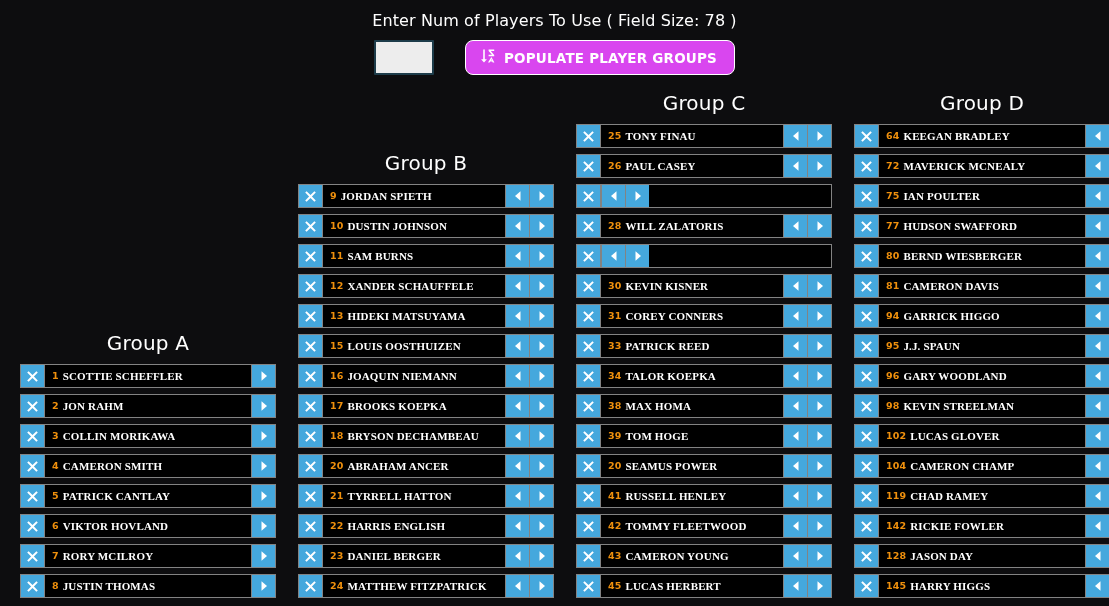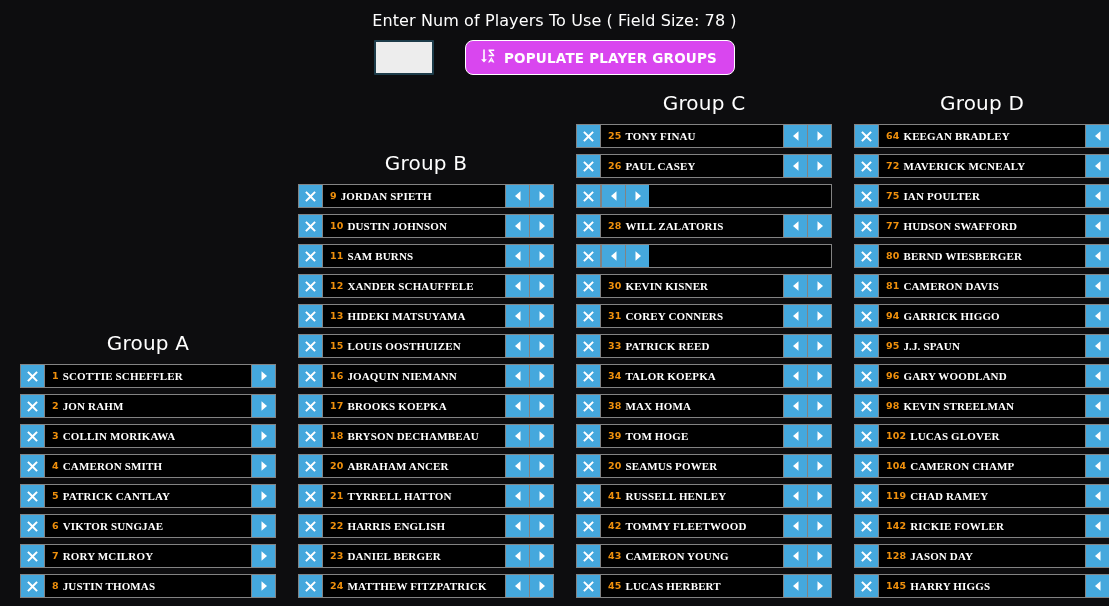--- a/index.html
+++ b/index.html
@@ -286,21 +286,21 @@
           <div class="player-row">
             <button class="btn-x">
               <span>
                 <svg width="11" height="11" viewBox="0 0 11 11">
                   <path d="M1.6 0.2 L5.5 4.1 L9.4 0.2 L10.8 1.6 L6.9 5.5 L10.8 9.4 L9.4 10.8 L5.5 6.9 L1.6 10.8 L0.2 9.4 L4.1 5.5 L0.2 1.6 Z" fill="#ffffff"></path>
                 </svg>
               </span>
             </button>
             <div class="name-cell">
               <span class="rank">6</span>
-              <span class="pname">VIKTOR SUNGJAE</span>
+              <span class="pname">VIKTOR HOVLAND</span>
             </div>
             <button class="btn-arrow">
               <span>
                 <svg width="8" height="10" viewBox="0 0 8 10">
                   <path d="M1.5 0.3 L7.0 5.0 L1.5 9.7 Z" fill="#ffffff"></path>
                 </svg>
               </span>
             </button>
           </div>
           <div class="player-row">

